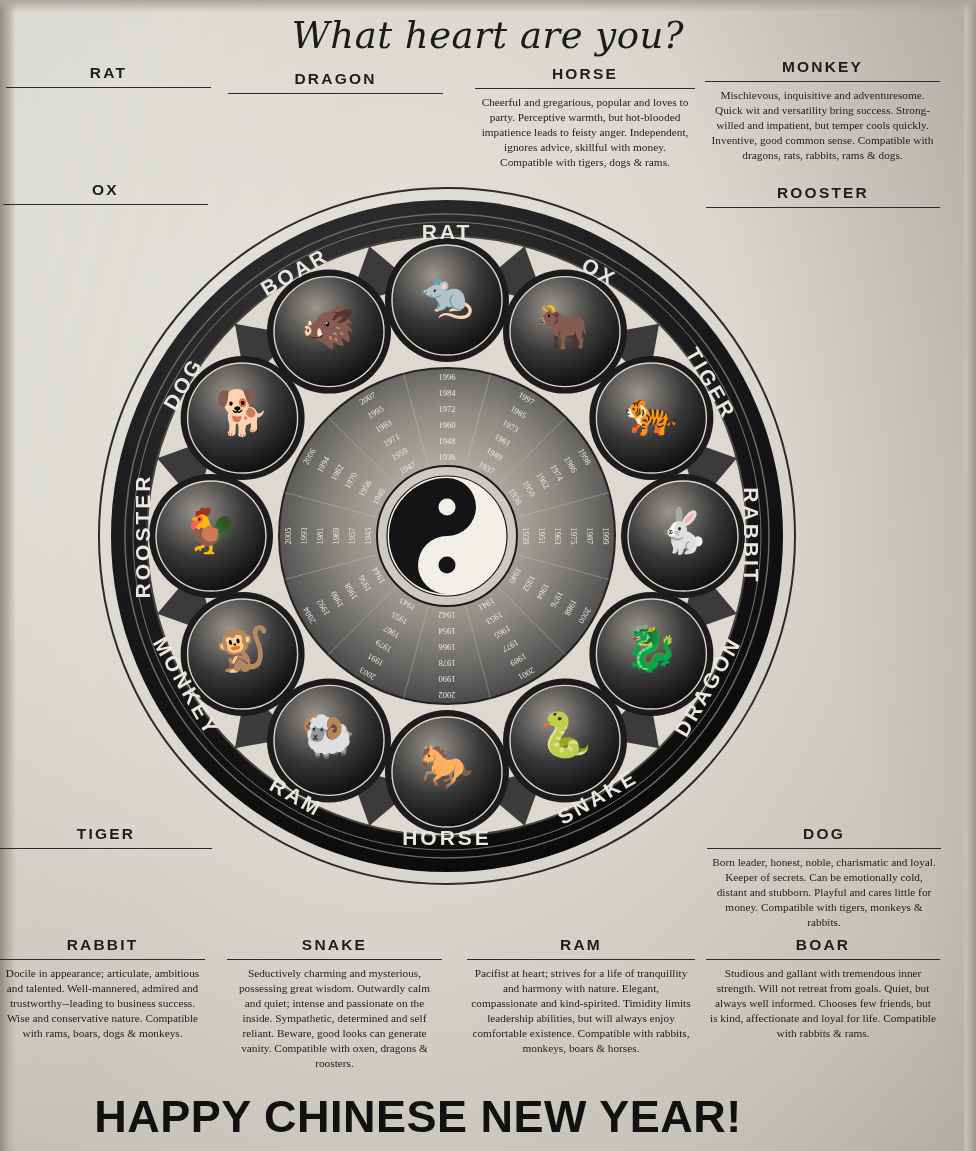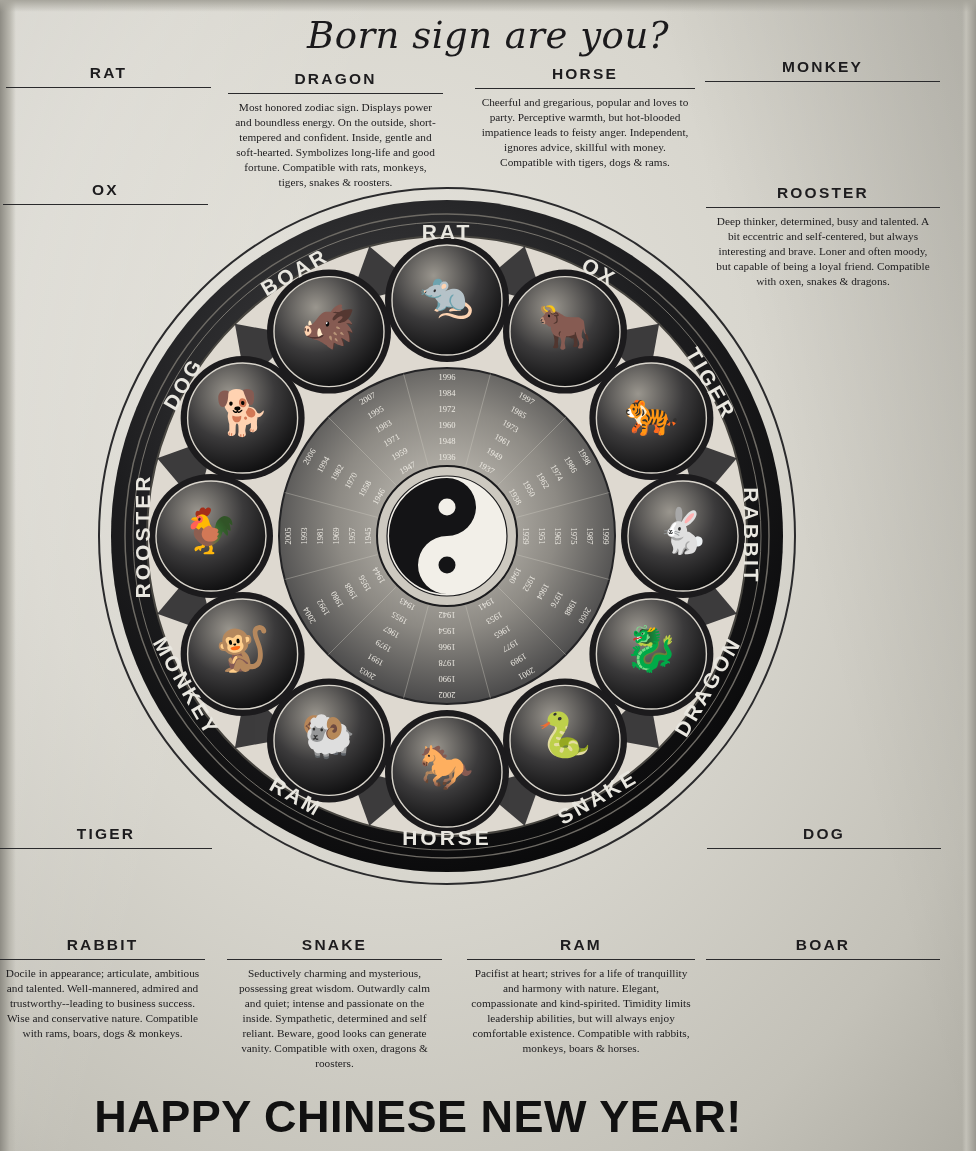--- a/index.html
+++ b/index.html
@@ -122,74 +122,75 @@
 </head>
 <body>
 
 <div class="paper"></div>
 <div class="edge-left"></div>
 <div class="edge-right"></div>
 <div class="edge-top"></div>
 
 <div id="page">
 
-  <div class="title">Born sign are you?</div>
+  <div class="title">What heart are you?</div>
 
   <div class="blurb" style="left:6px; top:63px; width:205px;">
     <span class="hd">RAT</span>
   </div>
 
   <div class="blurb" style="left:228px; top:69px; width:215px;">
     <span class="hd">DRAGON</span>
-    <span class="bd">Most honored zodiac sign. Displays power and boundless energy. On the outside, short-tempered and confident. Inside, gentle and soft-hearted. Symbolizes long-life and good fortune. Compatible with rats, monkeys, tigers, snakes &amp; roosters.</span>
   </div>
 
   <div class="blurb" style="left:475px; top:64px; width:220px;">
     <span class="hd">HORSE</span>
     <span class="bd">Cheerful and gregarious, popular and loves to party. Perceptive warmth, but hot-blooded impatience leads to feisty anger. Independent, ignores advice, skillful with money. Compatible with tigers, dogs &amp; rams.</span>
   </div>
 
   <div class="blurb" style="left:705px; top:57px; width:235px;">
     <span class="hd">MONKEY</span>
+    <span class="bd">Mischievous, inquisitive and adventuresome. Quick wit and versatility bring success. Strong-willed and impatient, but temper cools quickly. Inventive, good common sense. Compatible with dragons, rats, rabbits, rams &amp; dogs.</span>
   </div>
 
   <div class="blurb" style="left:3px; top:180px; width:205px;">
     <span class="hd">OX</span>
   </div>
 
   <div class="blurb" style="left:706px; top:183px; width:234px;">
     <span class="hd">ROOSTER</span>
-    <span class="bd">Deep thinker, determined, busy and talented. A bit eccentric and self-centered, but always interesting and brave. Loner and often moody, but capable of being a loyal friend. Compatible with oxen, snakes &amp; dragons.</span>
   </div>
 
   <div class="blurb" style="left:0px; top:824px; width:212px;">
     <span class="hd">TIGER</span>
   </div>
 
   <div class="blurb" style="left:707px; top:824px; width:234px;">
     <span class="hd">DOG</span>
+    <span class="bd">Born leader, honest, noble, charismatic and loyal. Keeper of secrets. Can be emotionally cold, distant and stubborn. Playful and cares little for money. Compatible with tigers, monkeys &amp; rabbits.</span>
   </div>
 
   <div class="blurb" style="left:0px; top:935px; width:205px;">
     <span class="hd">RABBIT</span>
     <span class="bd">Docile in appearance; articulate, ambitious and talented. Well-mannered, admired and trustworthy--leading to business success. Wise and conservative nature. Compatible with rams, boars, dogs &amp; monkeys.</span>
   </div>
 
   <div class="blurb" style="left:227px; top:935px; width:215px;">
     <span class="hd">SNAKE</span>
     <span class="bd">Seductively charming and mysterious, possessing great wisdom. Outwardly calm and quiet; intense and passionate on the inside. Sympathetic, determined and self reliant. Beware, good looks can generate vanity. Compatible with oxen, dragons &amp; roosters.</span>
   </div>
 
   <div class="blurb" style="left:467px; top:935px; width:228px;">
     <span class="hd">RAM</span>
     <span class="bd">Pacifist at heart; strives for a life of tranquillity and harmony with nature. Elegant, compassionate and kind-spirited. Timidity limits leadership abilities, but will always enjoy comfortable existence. Compatible with rabbits, monkeys, boars &amp; horses.</span>
   </div>
 
   <div class="blurb" style="left:706px; top:935px; width:234px;">
     <span class="hd">BOAR</span>
+    <span class="bd">Studious and gallant with tremendous inner strength. Will not retreat from goals. Quiet, but always well informed. Chooses few friends, but is kind, affectionate and loyal for life. Compatible with rabbits &amp; rams.</span>
   </div>
 
   <div class="wheel-wrap">
     <svg viewBox="0 0 700 700" width="700" height="700">
       <defs>
         <radialGradient id="gCenter" cx="50%" cy="45%" r="60%">
           <stop offset="0%" stop-color="#cfcbc2"></stop>
           <stop offset="55%" stop-color="#8d8a84"></stop>
           <stop offset="100%" stop-color="#3a3a3c"></stop>
         </radialGradient>

